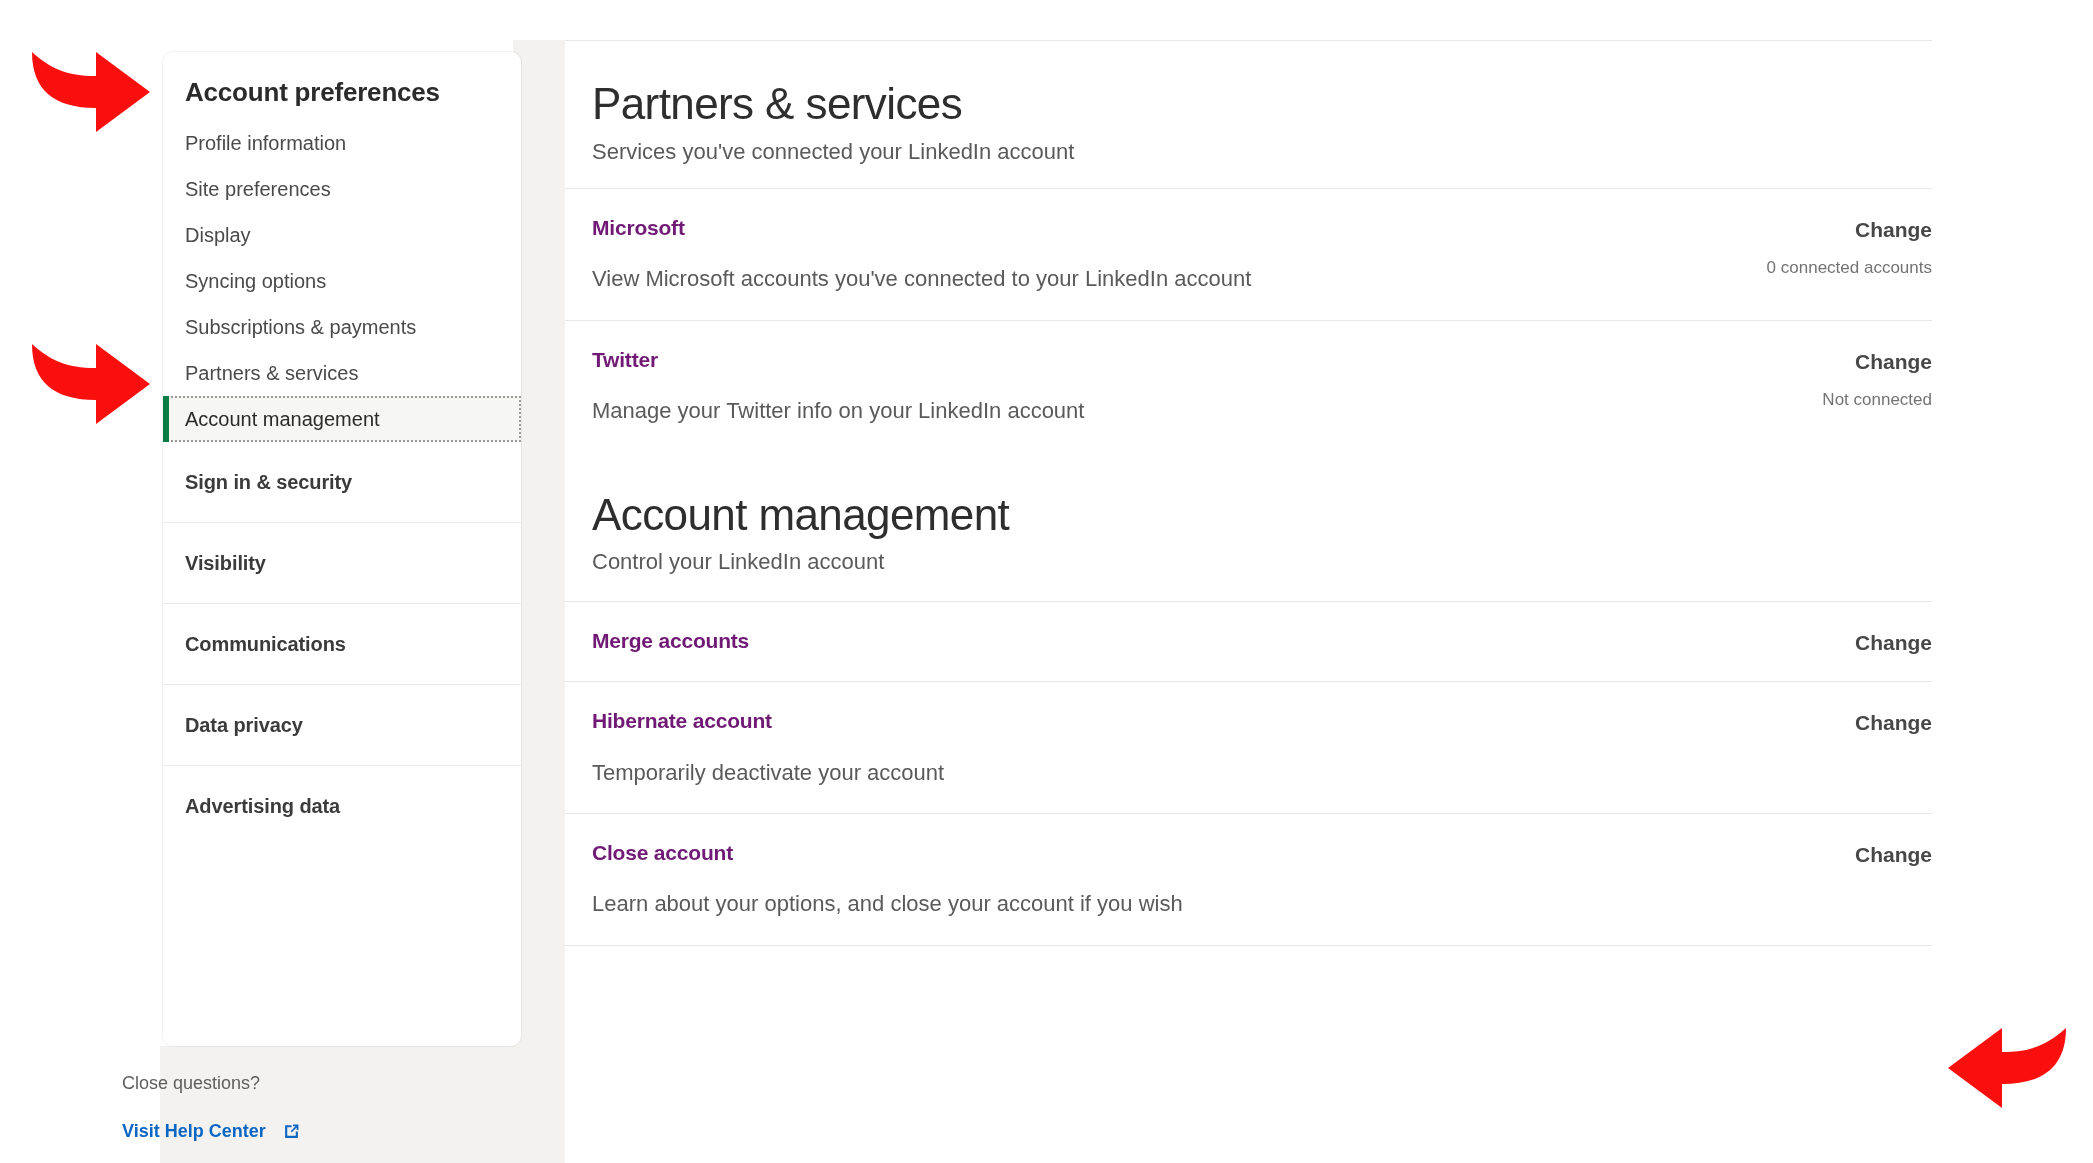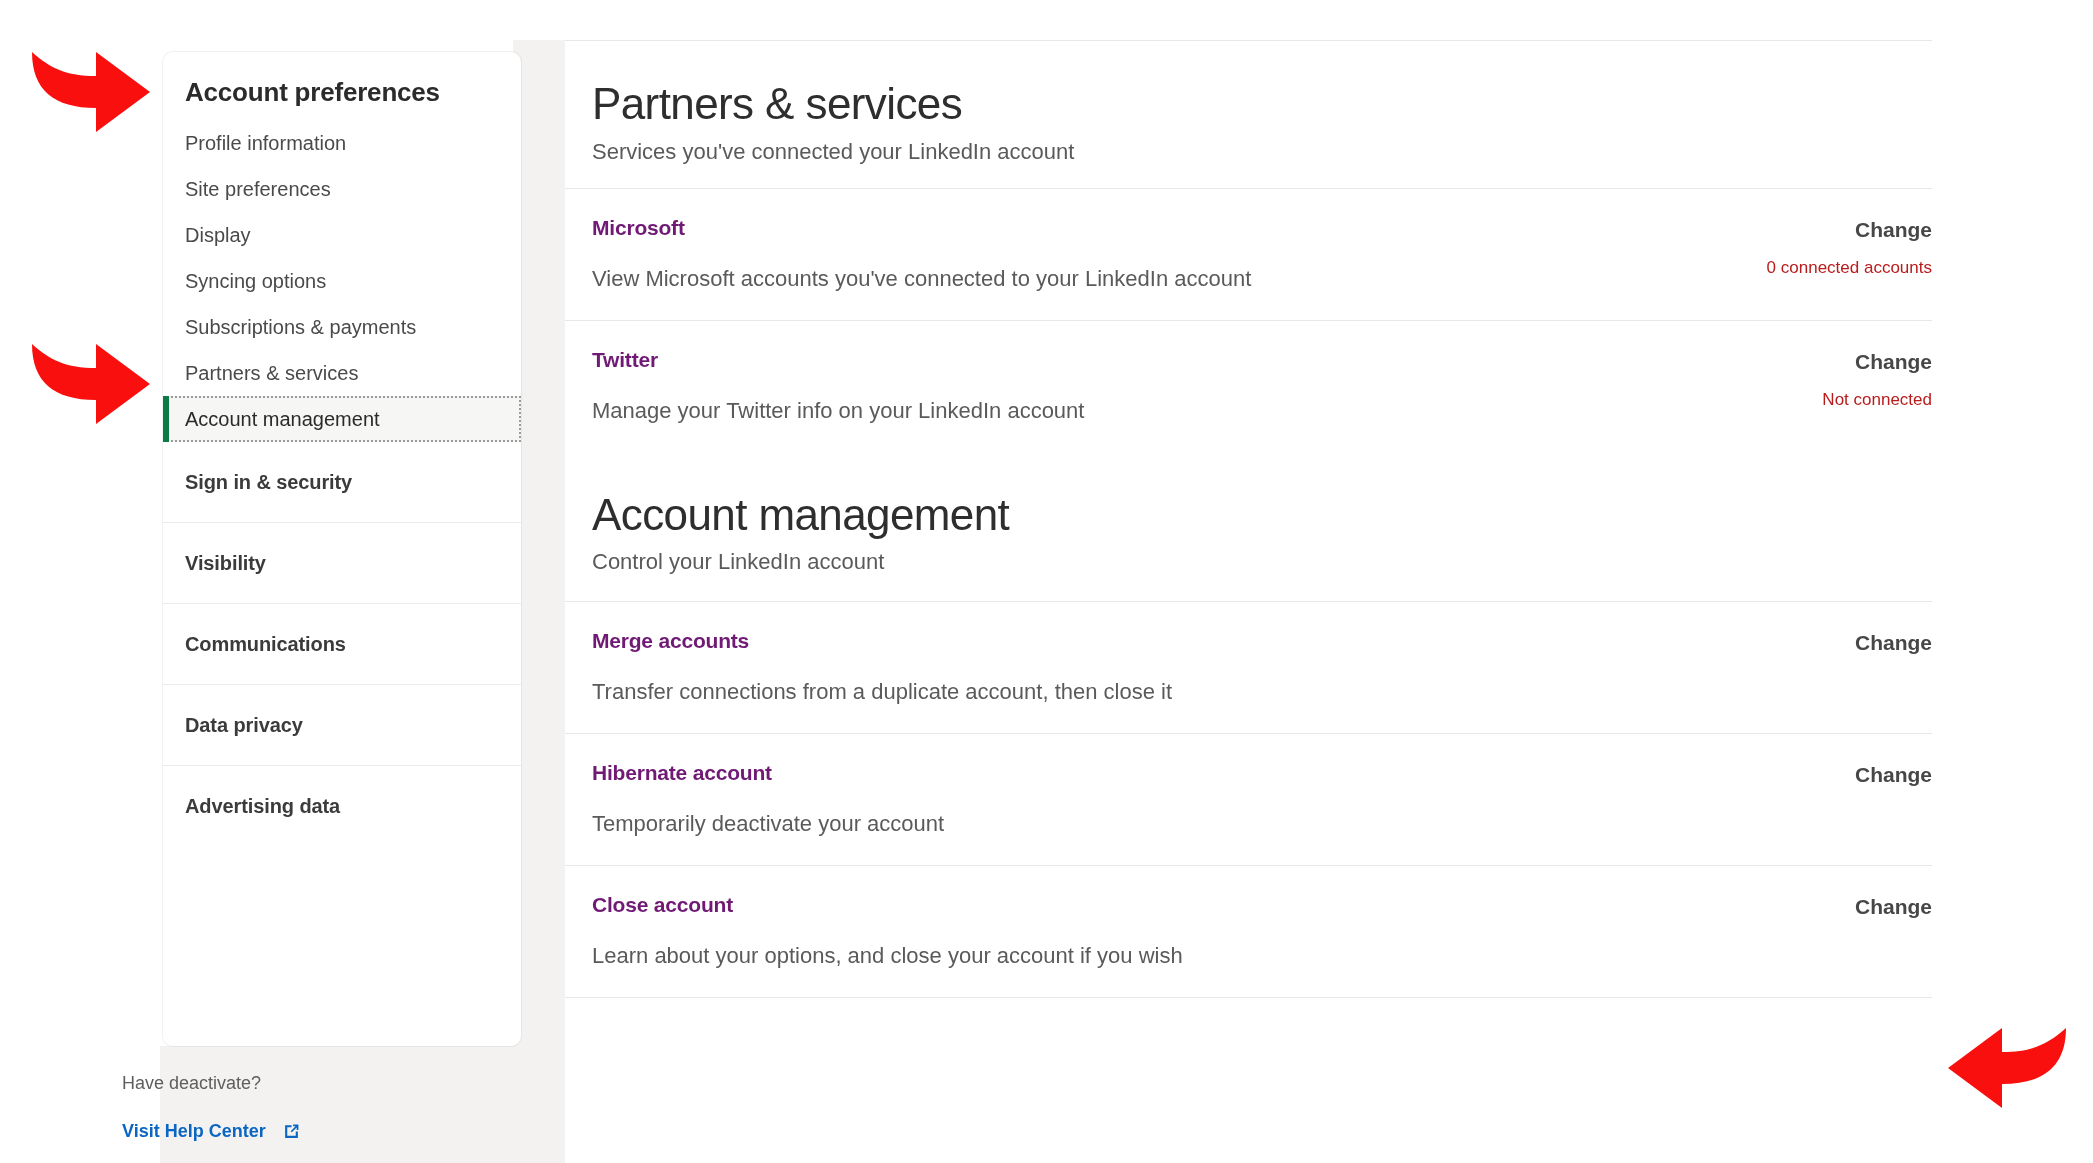--- a/index.html
+++ b/index.html
@@ -191,21 +191,21 @@
   .change-link {
     font-size: 21px;
     font-weight: 700;
     color: #474747;
     cursor: pointer;
     line-height: 1.2;
     display: block;
   }
   .status-text {
     font-size: 17px;
-    color: #b91c1c;
+    color: #737373;
     margin-top: 16px;
     line-height: 1.2;
     display: block;
   }
   .row-rule {
     height: 1px;
     background: #e8e8e8;
     width: 1367px;
   }
 
@@ -270,21 +270,21 @@
       <span>Data privacy</span>
     </div>
     <div class="group-divider"></div>
 
     <div class="nav-major">
       <span>Advertising data</span>
     </div>
   </nav>
 
   <div id="sidebar-footer">
-    <div class="have-questions">Have deactivate?</div>
+    <div class="have-questions">Close questions?</div>
     <a class="help-link">
       <span>Visit Help Center</span>
       <span class="ext-icon">
         <svg width="17" height="17" viewBox="0 0 16 16" aria-hidden="true">
           <path d="M2 2h6v2H4v8h8V8h2v6H2V2z" fill="#0a66c2"></path>
           <path d="M9.5 1.5H14.5V6.5h-1.6V4.2L8.3 8.8 7.2 7.7l4.6-4.6H9.5V1.5z" fill="#0a66c2"></path>
         </svg>
       </span>
     </a>
   </div>
@@ -329,21 +329,20 @@
       <div class="section-title">Account management</div>
       <div class="section-sub">Control your LinkedIn account</div>
     </div>
 
     <div style="height:24px"></div>
     <div class="row-rule"></div>
 
     <div class="row">
       <div class="row-left">
         <div class="row-title">Merge accounts</div>
-        <div class="row-desc">Transfer connections from a duplicate account, then close it</div>
       </div>
       <div class="row-right">
         <span class="change-link">Change</span>
       </div>
     </div>
 
     <div class="row-rule"></div>
 
     <div class="row">
       <div class="row-left">

